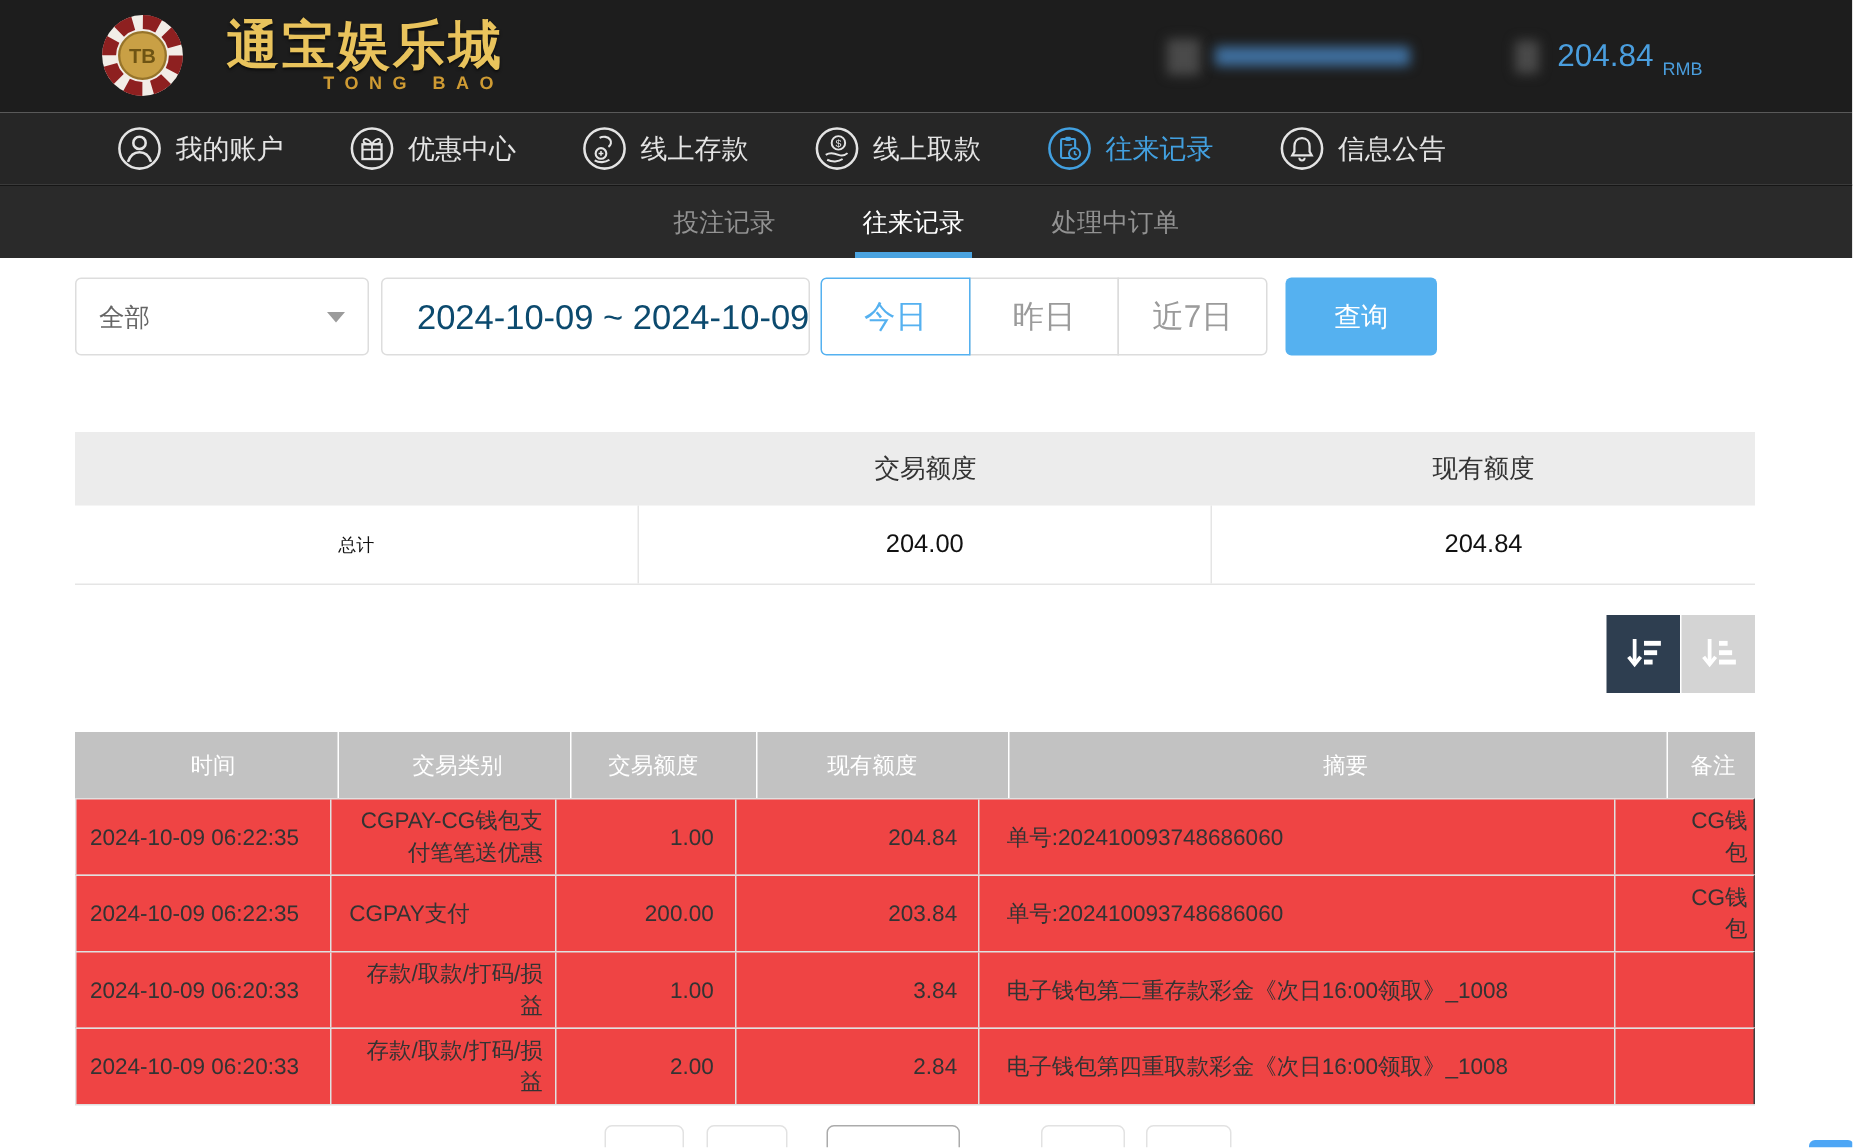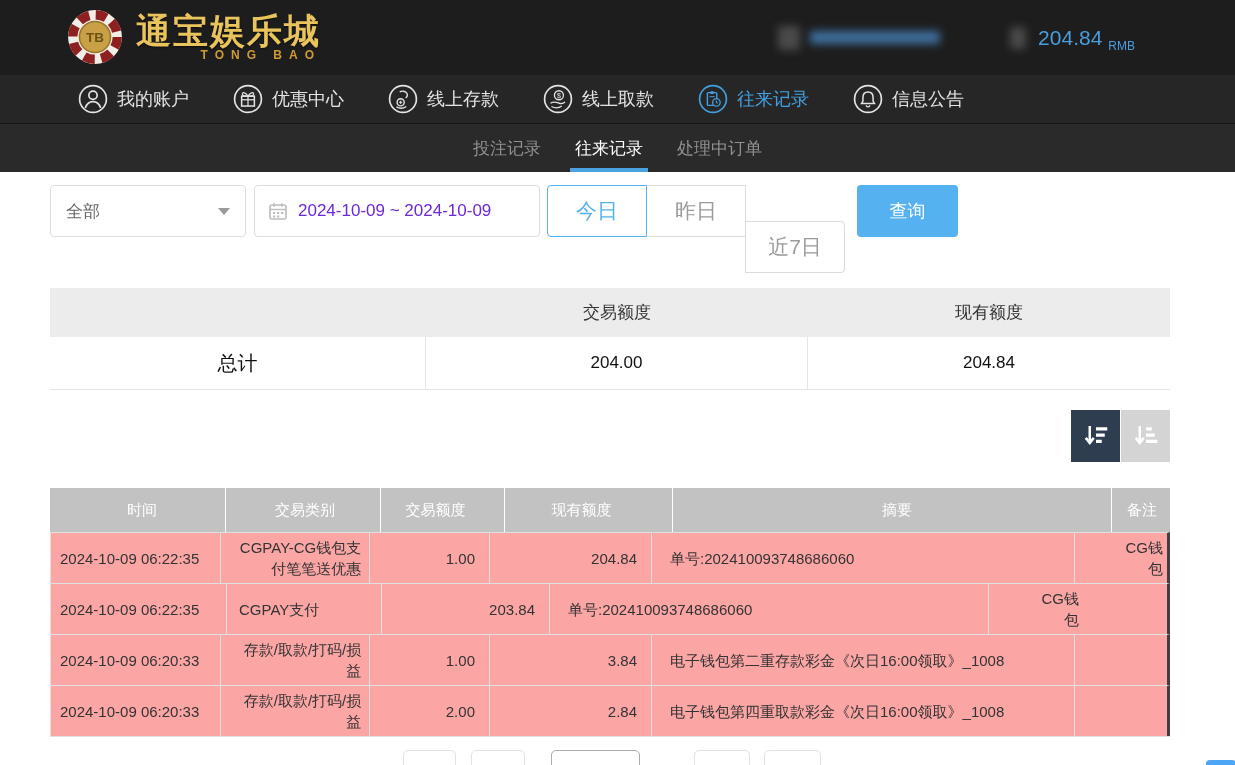--- a/index.html
+++ b/index.html
@@ -2,21 +2,21 @@
 <html><head>
 <meta charset="utf-8">
 <style>
   * { margin:0; padding:0; box-sizing:border-box; }
   html,body { background:#fff; }
   body { font-family:"Liberation Sans","DejaVu Sans",sans-serif; }
   .page { position:relative; width:1235px; height:765px; overflow:hidden; background:#fff; }
 
   
   .topbar { position:absolute; left:0; top:0; width:1235px; height:75px; background:#1d1d1d; }
-  .logo { position:absolute; left:66px; top:8px; display:flex; align-items:center; gap:12px; cursor:pointer; }
+  .logo { position:absolute; left:66px; top:8px; display:flex; align-items:center; gap:27px; cursor:pointer; }
   .chip-svg { width:58px; height:58px; display:block; }
   .brand-cn { font-size:35px; font-weight:bold; color:#e9c35c; letter-spacing:2px;
               text-shadow:0 1px 2px rgba(0,0,0,.6); line-height:38px; }
   .brand-en { font-size:12px; font-weight:bold; color:#cf9b33; letter-spacing:7px; text-align:right; margin-top:-2px; }
   .account-area { position:absolute; right:0; top:0; height:75px; display:flex; align-items:center; }
   .user-blur-group { display:flex; align-items:center; gap:10px; margin-right:70px; cursor:pointer; }
   .blur-block { display:inline-block; border-radius:2px; }
   .blur-avatar { width:22px; height:24px; background:#4a4a4a; filter:blur(4px); }
   .blur-name { width:130px; height:13px; background:#3f6f9e; filter:blur(4px); }
   .blur-coin { width:16px; height:22px; background:#4a4a4a; filter:blur(4px); margin-right:12px; }
@@ -26,73 +26,73 @@
 
   
   .mainnav { position:absolute; left:0; top:75px; width:1235px; height:48px; background:#262626;
              display:flex; align-items:center; padding-left:78px; gap:44px; }
   .nav-item { display:flex; align-items:center; gap:9px; color:#e4e4e4; font-size:18px; cursor:pointer; white-space:nowrap; }
   .nav-item svg { width:30px; height:30px; }
   .nav-item.active { color:#42a0e0; }
 
   
   .subnav { position:absolute; left:0; top:123px; width:1235px; height:49px; background:#2a2a2a;
-            border-top:1px solid #161616; display:flex; justify-content:center; align-items:center; gap:24px; }
+            border-top:1px solid #161616; display:flex; justify-content:center; align-items:center; gap:48px; }
   .subtab { position:relative; color:#929292; font-size:17px; height:100%; display:flex; align-items:center;
             padding:0 5px; cursor:pointer; }
   .subtab.active { color:#fff; }
   .subtab.active .underline { position:absolute; left:0; right:0; bottom:0; height:4px; background:#4aa3e0; }
 
   
   .content { position:absolute; left:0; top:172px; width:1235px; height:642px; background:#fff;text-decoration:underline; }
 
   
   .filter-row { position:absolute; left:50px; top:13px; height:52px; }
   .select-box { position:absolute; left:0; top:0; width:196px; height:52px; border:1px solid #ddd; border-radius:4px;
                 display:flex; align-items:center; padding:0 15px; font-size:17px; color:#666; cursor:pointer; background:#fff; }
   .caret { margin-left:auto; width:0; height:0; border-left:6px solid transparent; border-right:6px solid transparent;
            border-top:7px solid #9b9b9b; }
   .date-box { position:absolute; left:204px; top:0; width:286px; height:52px; border:1px solid #ddd; border-radius:4px;
               display:flex; align-items:center; padding:0 13px; gap:10px; cursor:pointer; background:#fff; }
-  .date-text { font-size:17px; color:#6d28d9; white-space:nowrap; }
+  .date-text { font-size:23px; color:#0c4a6e; white-space:nowrap; }
   .quick-group { position:absolute; left:497px; top:0; display:flex; }
   .quick-btn { width:100px; height:52px; background:#fff; border:1px solid #dcdcdc; font-size:21px; color:#9b9b9b;
                cursor:pointer; margin-left:-1px; font-family:inherit; }
   .quick-btn:first-child { border-radius:4px 0 0 4px; margin-left:0; }
-  .quick-btn:last-child { border-radius:0 4px 4px 0;margin-top:36px; }
+  .quick-btn:last-child { border-radius:0 4px 4px 0; }
   .quick-btn.active { border:1px solid #55b1f0; color:#55b1f0; position:relative; z-index:2; border-radius:4px 0 0 4px; }
   .search-btn { position:absolute; left:807px; top:0; width:101px; height:52px; background:#55b1f0; color:#fff;
                 border:none; border-radius:4px; font-size:18px; cursor:pointer; font-family:inherit; }
 
   
   .summary { position:absolute; left:50px; top:116px; width:1120px; }
   .summary-head { display:flex; height:49px; background:#ececec; align-items:center; }
   .summary-head .c1 { width:376px; }
   .summary-head .c2 { width:382px; text-align:center; font-size:17px; color:#333; }
   .summary-head .c3 { width:362px; text-align:center; font-size:17px; color:#333; }
   .summary-row { display:flex; height:53px; align-items:center; border-bottom:1px solid #e5e5e5; }
-  .summary-row .c1 { width:376px; text-align:center; font-size:20px; color:#111; border-right:1px solid #e5e5e5; height:100%; display:flex; align-items:center; justify-content:center; }
+  .summary-row .c1 { width:376px; text-align:center; font-size:12px; color:#111; border-right:1px solid #e5e5e5; height:100%; display:flex; align-items:center; justify-content:center; }
   .summary-row .c2 { width:382px; text-align:center; font-size:17px; color:#111; border-right:1px solid #e5e5e5; height:100%; display:flex; align-items:center; justify-content:center; }
   .summary-row .c3 { width:362px; text-align:center; font-size:17px; color:#111; height:100%; display:flex; align-items:center; justify-content:center; }
 
   
   .sort-group { position:absolute; left:1071px; top:238px; display:flex; gap:1px; }
   .sort-btn { width:49px; height:52px; display:flex; align-items:center; justify-content:center; border:none; cursor:pointer; }
   .sort-btn.desc { background:#2e3e50; }
   .sort-btn.asc { background:#d4d4d4; }
   .sort-btn svg { width:30px; height:30px; }
 
   
   .records { position:absolute; left:50px; top:316px; width:1120px; border-bottom:1px solid #e0e0e0;text-align:right; }
   .rec-head { display:flex; height:44px; background:#c2c2c2; }
   .rec-head .hcell { display:flex; align-items:center; justify-content:center; color:#fff; font-size:15px;
                      border-right:1px solid #fff; }
   .rec-head .hcell:last-child { border-right:none; }
-  .rec-row { display:flex; min-height:47px; border-left:1px solid #e0e0e0; border-right:3px solid #404040;
-             border-top:1px solid #e0e0e0; background:#fca5a5; }
+  .rec-row { display:flex; min-height:47px; border-left:1px solid #e0e0e0; border-right:1px solid #404040;
+             border-top:1px solid #e0e0e0; background:#ef4444; }
   .rec-row:first-of-type { border-top:none; }
   .cell { display:flex; align-items:center; font-size:15px; color:#333; border-right:1px solid #e0e0e0;
           padding:4px 0; line-height:21px; }
   .cell:last-child { border-right:none;margin-left:36px; }
   .w-time { width:176px; padding-left:9px; }
   .w-type { width:155px; padding-left:12px; padding-right:8px; }
   .w-amt  { width:124px; justify-content:flex-end; padding-right:14px; }
   .w-bal  { width:168px; justify-content:flex-end; padding-right:14px; }
   .w-sum  { width:439px; padding-left:18px; padding-right:8px; }
   .w-rem  { width:58px; padding-left:6px; padding-right:4px; word-break:break-all; }
@@ -291,20 +291,21 @@
         <div class="cell w-type">CGPAY-CG钱包支付笔笔送优惠</div>
         <div class="cell w-amt">1.00</div>
         <div class="cell w-bal">204.84</div>
         <div class="cell w-sum">单号:202410093748686060</div>
         <div class="cell w-rem">CG钱包</div>
       </div>
 
       <div class="rec-row">
         <div class="cell w-time">2024-10-09 06:22:35</div>
         <div class="cell w-type">CGPAY支付</div>
+        <div class="cell w-amt">200.00</div>
         <div class="cell w-bal">203.84</div>
         <div class="cell w-sum">单号:202410093748686060</div>
         <div class="cell w-rem">CG钱包</div>
       </div>
 
       <div class="rec-row">
         <div class="cell w-time">2024-10-09 06:20:33</div>
         <div class="cell w-type">存款/取款/打码/损益</div>
         <div class="cell w-amt">1.00</div>
         <div class="cell w-bal">3.84</div>

